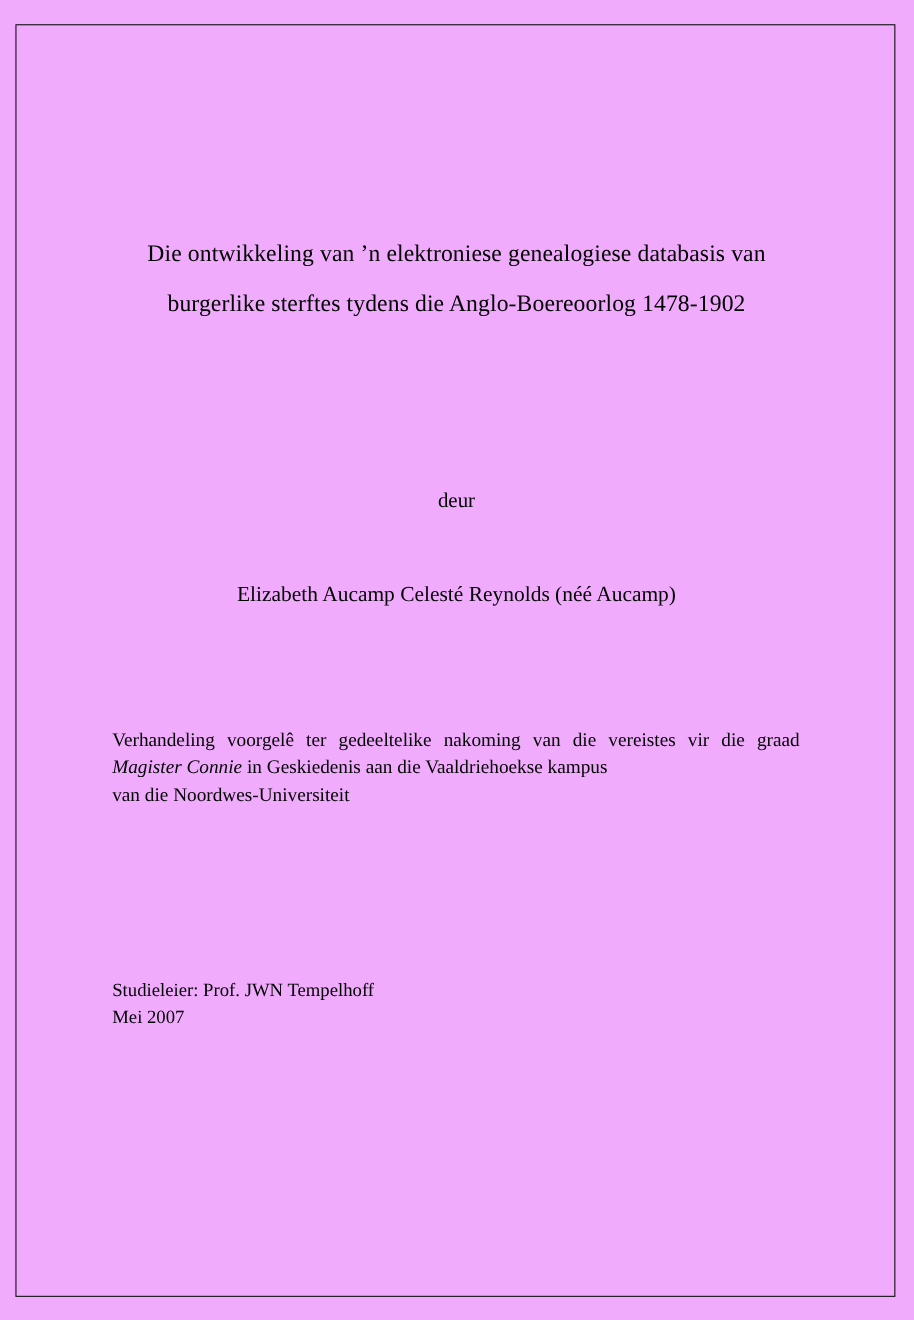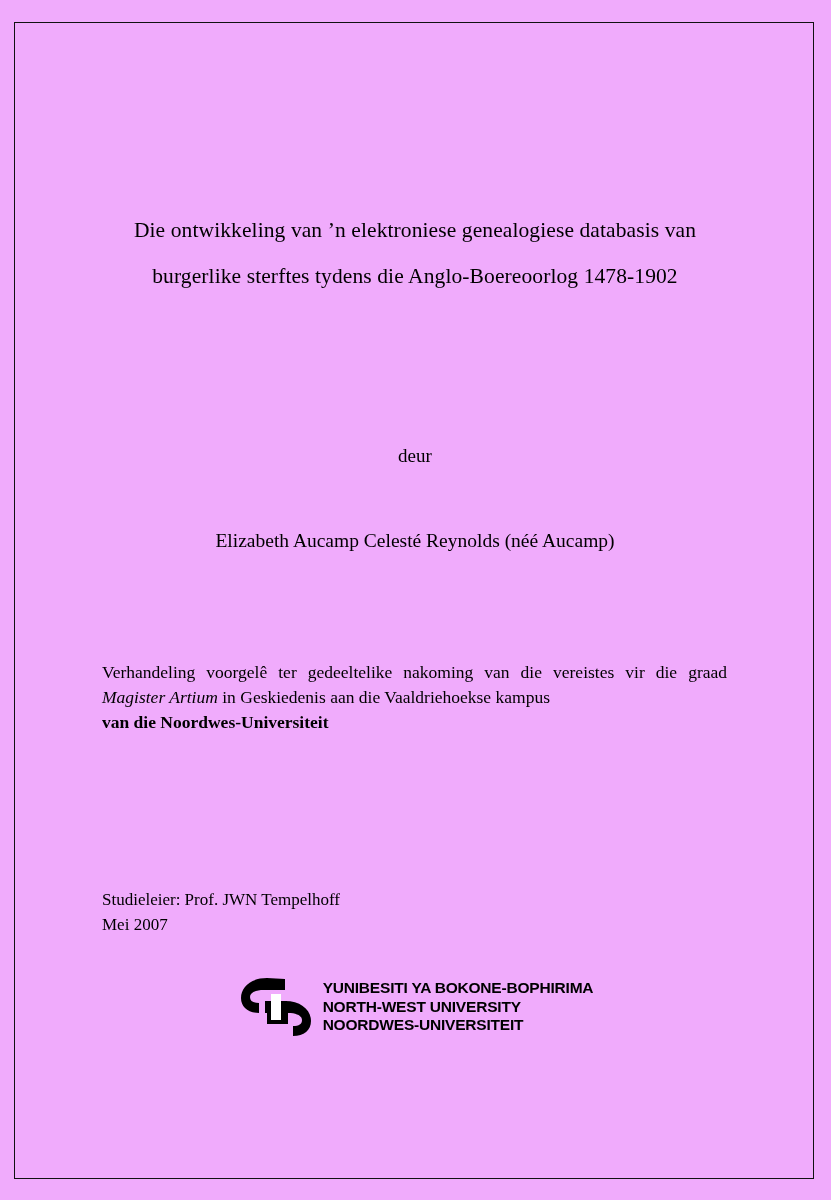--- a/index.html
+++ b/index.html
@@ -70,21 +70,20 @@
     position: absolute;
     left: 12px;
     top: 638px;
     width: 625px;
     font-size: 17.5px;
     line-height: 25px;
     text-align: justify;
   }
   .abstract .last-line {
     text-align: left;
-    font-weight: bold;
   }
   .abstract em {
     font-style: italic;
   }
   .supervisor {
     position: absolute;
     left: 12px;
     top: 865px;
     width: 600px;
     font-size: 17px;
@@ -133,40 +132,24 @@
     <div class="title">
       <span class="line">Die ontwikkeling van ’n elektroniese genealogiese databasis van</span>
       <span class="line">burgerlike sterftes tydens die Anglo-Boereoorlog 1478-1902</span>
     </div>
 
     <div class="byline-deur">deur</div>
 
     <div class="author">Elizabeth Aucamp Celesté Reynolds (néé Aucamp)</div>
 
     <div class="abstract">
-      <span>Verhandeling voorgelê ter gedeeltelike nakoming van die vereistes vir die graad </span><em>Magister Artium</em><span> in Geskiedenis aan die Vaaldriehoekse kampus</span>
+      <span>Verhandeling voorgelê ter gedeeltelike nakoming van die vereistes vir die graad </span><em>Magister Connie</em><span> in Geskiedenis aan die Vaaldriehoekse kampus</span>
       <div class="last-line">van die Noordwes-Universiteit</div>
     </div>
 
     <div class="supervisor">
       <div>Studieleier: Prof. JWN Tempelhoff</div>
       <div>Mei 2007</div>
     </div>
 
-    <div class="logo-wrap">
-      <div class="logo">
-        <svg class="logo-mark" viewBox="0 0 78 66">
-          <path fill="#000000" d="M30 4 C14 4 4 13 4 24 C4 33 11 39 22 39 L22 29 C16 29 13 27 13 23 C13 19 18 16 27 16 L48 16 L48 5 Z"></path>
-          <path fill="#000000" d="M28 27 h22 v12 h-22 z"></path>
-          <path fill="#000000" d="M48 27 C64 27 74 36 74 47 C74 56 67 62 56 62 L56 52 C62 52 65 50 65 46 C65 42 60 39 51 39 L30 39 L30 50 L51 50"></path>
-          <path fill="#000000" d="M30 39 h21 v11 h-21 z"></path>
-          <path fill="#ffffff" d="M34 20 h10 v26 h-10 z"></path>
-        </svg>
-        <div class="logo-text">
-          <span>YUNIBESITI YA BOKONE-BOPHIRIMA</span>
-          <span>NORTH-WEST UNIVERSITY</span>
-          <span>NOORDWES-UNIVERSITEIT</span>
-        </div>
-      </div>
-    </div>
 
   </div>
 </div>
 
 </body></html>

